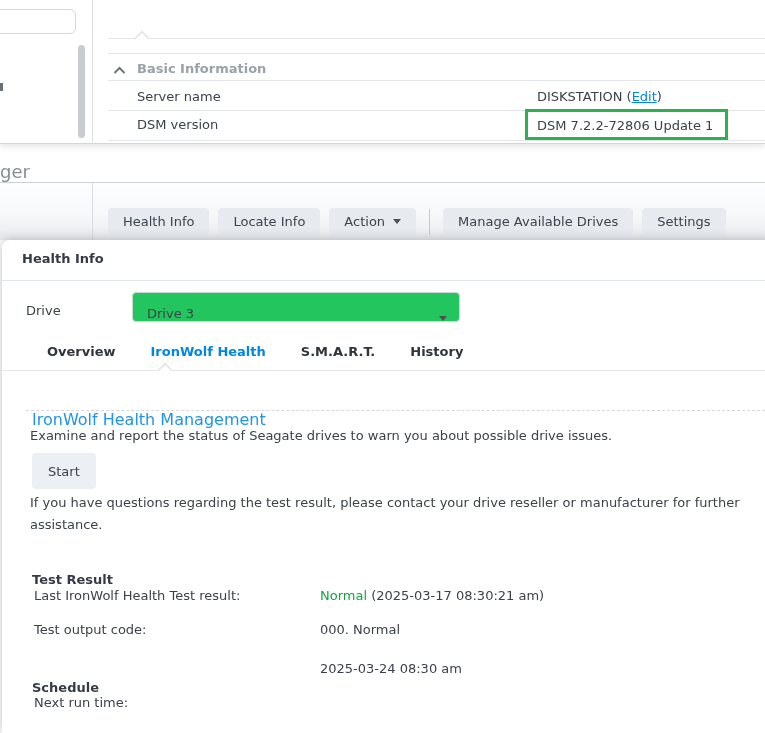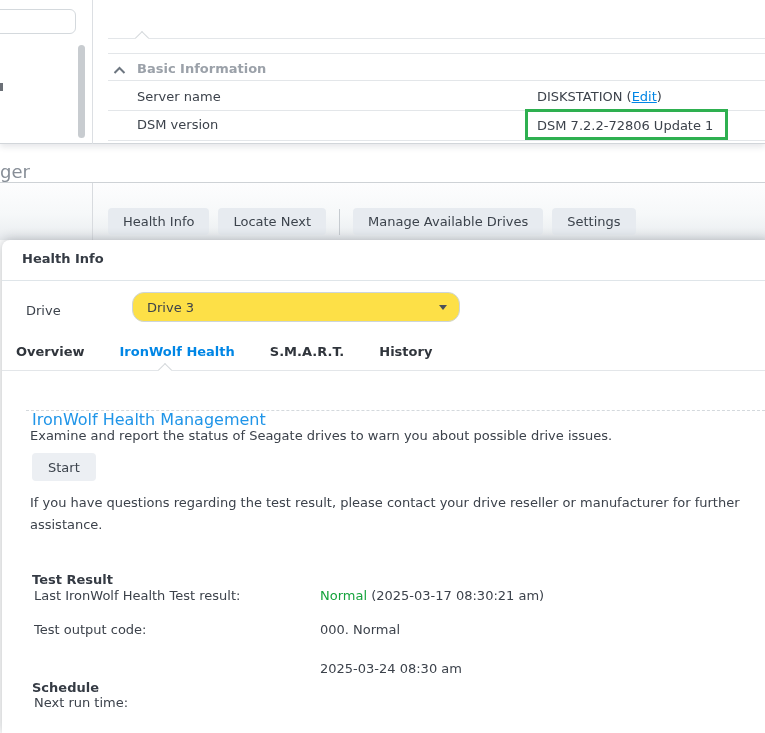--- a/index.html
+++ b/index.html
@@ -56,33 +56,33 @@
   .tb-sep{width:1px;height:26px;background:#c6cbd0;margin:0 4px;}
   .caret-down{width:0;height:0;border-left:4px solid transparent;border-right:4px solid transparent;
     border-top:5px solid #4a5059;margin-left:8px;}
 
   
   #dialog{left:2px;top:240px;width:770px;height:493px;background:#fff;
     border-radius:8px 8px 0 0;box-shadow:0 0 12px rgba(40,50,60,.32);}
   #dlg-title{left:22px;top:251px;font-weight:bold;color:#353b44;}
   #dlg-header-line{left:2px;width:763px;top:280px;background:#dfe5e9;}
   #dlg-drive-label{left:26px;top:303px;}
-  #dlg-select{left:132px;top:292px;width:328px;height:30px;background:#fde047;
-    border:1px solid #ccd5dc;border-radius:12px;display:flex;align-items:center;
+  #dlg-select{left:132px;top:292px;width:328px;height:30px;background:#22c55e;
+    border:1px solid #ccd5dc;border-radius:4px;display:flex;align-items:flex-end;
     padding:0 12px 0 14px;cursor:pointer;}
   #dlg-select .caret-down{margin-left:auto;}
-  #dlg-tabs{left:16px;top:344px;display:flex;gap:35px;font-weight:bold;color:#30353c;align-items:center;}
+  #dlg-tabs{left:47px;top:344px;display:flex;gap:35px;font-weight:bold;color:#30353c;align-items:center;}
   .dlg-tab{cursor:pointer;}
   .dlg-tab.active{color:var(--accent-blue);}
   #dlg-tabline{left:2px;width:763px;top:370px;}
   #dlg-tab-notch{left:160px;top:365px;}
   #dlg-heading{left:32px;top:386px;font-size:16px;color:var(--heading-blue);margin-top:24px;}
   #dlg-dashline{left:26px;right:0;top:410px;border-top:1px dashed #d4d9dd;}
   #dlg-desc{left:30px;top:428px;}
-  #dlg-start{left:32px;top:453px;height:28px;display:inline-flex;align-items:center;
+  #dlg-start{left:32px;top:453px;height:36px;display:inline-flex;align-items:center;
     padding:0 16px;background:#eceff3;border-radius:4px;color:#3c434c;cursor:pointer;}
   #dlg-note{left:30px;top:492px;width:720px;line-height:22px;}
   .bold-head{font-weight:bold;color:#353b44;margin-top:19px;}
   #dlg-tr-head{left:32px;top:553px;}
   #dlg-tr1-label{left:34px;top:588px;}
   #dlg-tr1-value{left:320px;top:588px;}
   #dlg-tr2-label{left:34px;top:622px;}
   #dlg-tr2-value{left:320px;top:622px;}
   #dlg-sch-head{left:32px;top:661px;}
   #dlg-sch1-label{left:34px;top:695px;}
@@ -127,21 +127,25 @@
 
   <span id="sm-title-fragment" class="abs">ger</span>
 
   <div id="sm-toolbar" class="abs">
     <div id="sm-toolbar-divider" class="abs"></div>
     <div id="sm-buttons" class="abs">
       <div class="tb-btn">
           <span>Health Info</span>
         </div>
       <div class="tb-btn">
-          <span>Locate Next</span>
+          <span>Locate Info</span>
+        </div>
+      <div class="tb-btn">
+          <span>Action</span>
+          <span class="caret-down"></span>
         </div>
       <div class="tb-sep"></div>
       <div class="tb-btn">
           <span>Manage Available Drives</span>
         </div>
       <div class="tb-btn">
           <span>Settings</span>
         </div>
     </div>
   </div>

